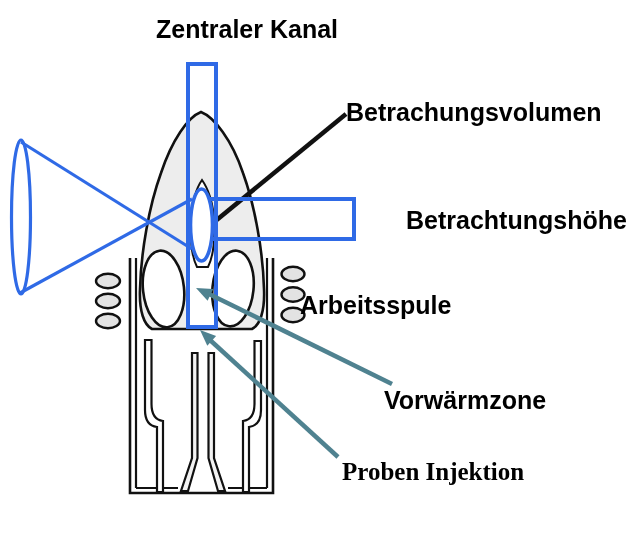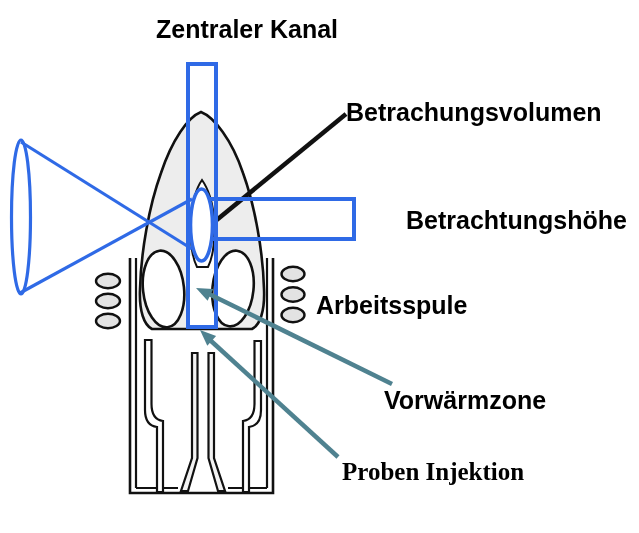--- a/index.html
+++ b/index.html
@@ -24,21 +24,21 @@
     position:absolute;
     font-weight:bold;
     font-size:25px;
     line-height:1.1;
     color:var(--text);
     white-space:nowrap;
   }
   .lbl-central-channel{left:156px;top:16px;}
   .lbl-viewing-volume{left:346px;top:99px;}
   .lbl-viewing-height{left:386px;top:207px;margin-left:20px;}
-  .lbl-work-coil{left:316px;top:292px;}
+  .lbl-work-coil{left:300px;top:292px;}
   .lbl-preheating-zone{left:384px;top:387px;}
   .lbl-sample-injection{left:342px;top:458px;font-family:Liberation Serif, serif;}
 
   .blue-stroke{stroke:var(--accent-blue);fill:none;}
   .teal-stroke{stroke:var(--arrow-teal);fill:none;}
   .teal-fill{fill:var(--arrow-teal);stroke:none;}
   .ink{stroke:var(--outline);}
 </style>
 </head>
 <body>

